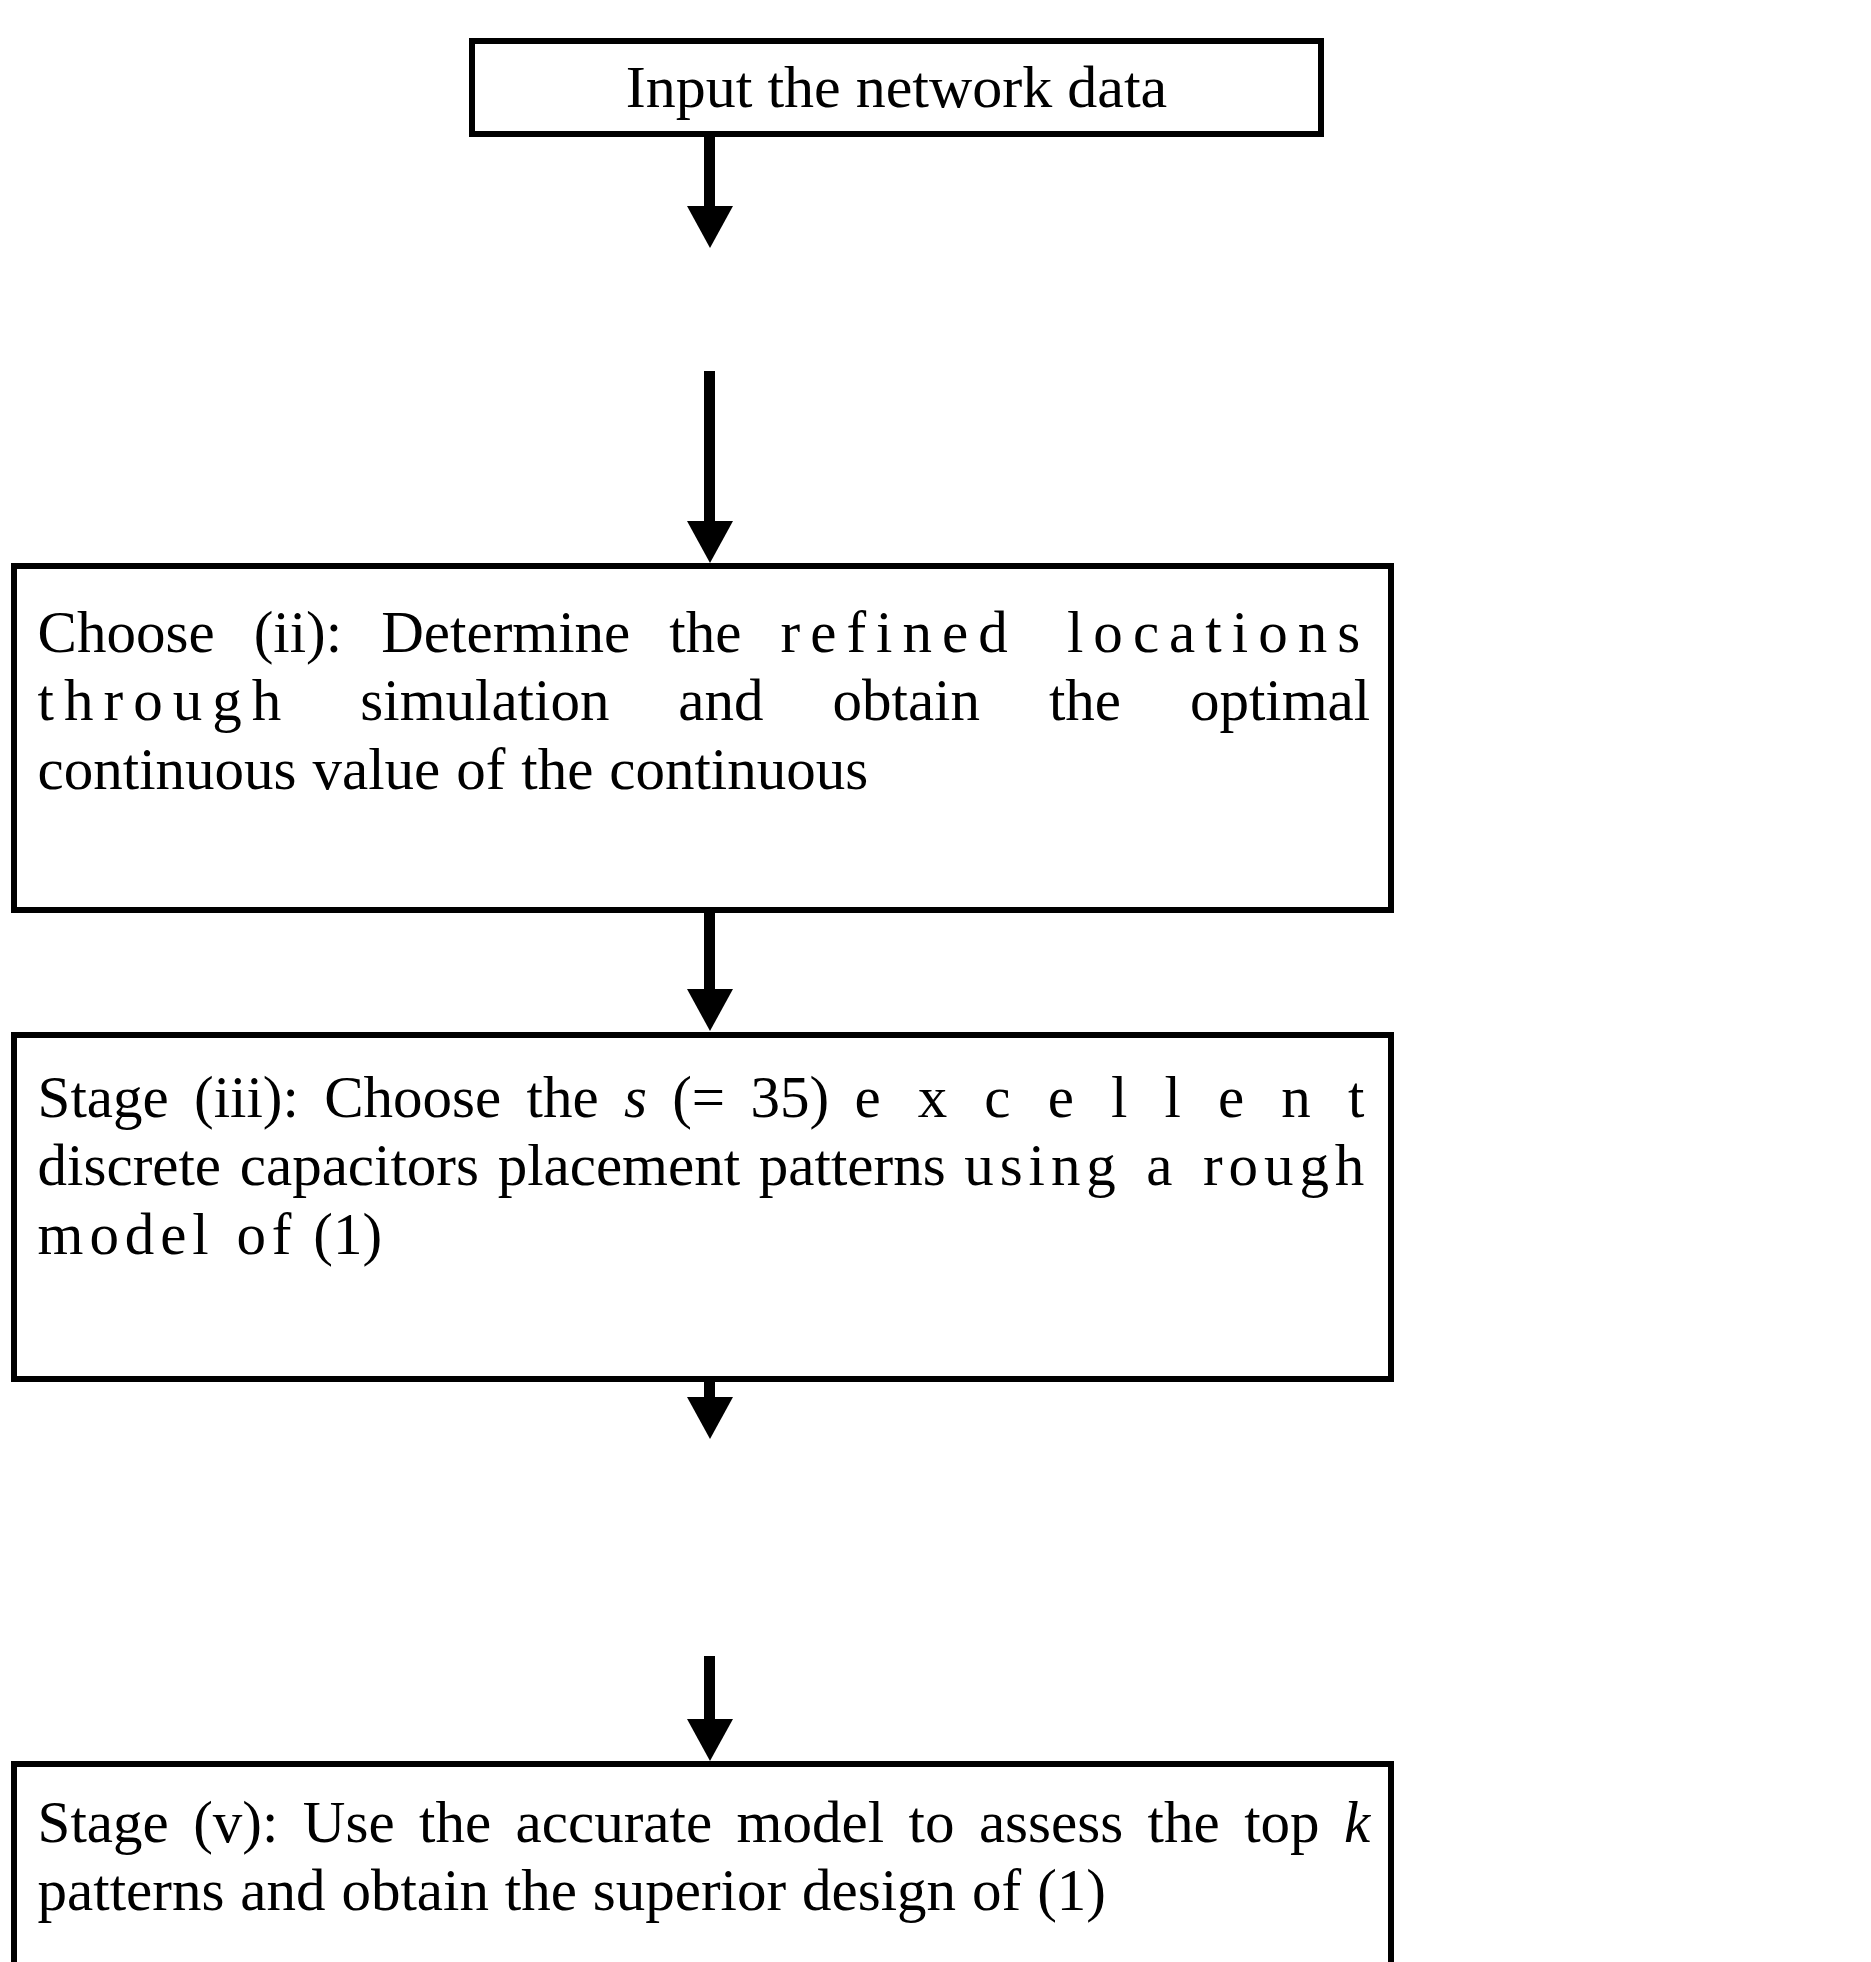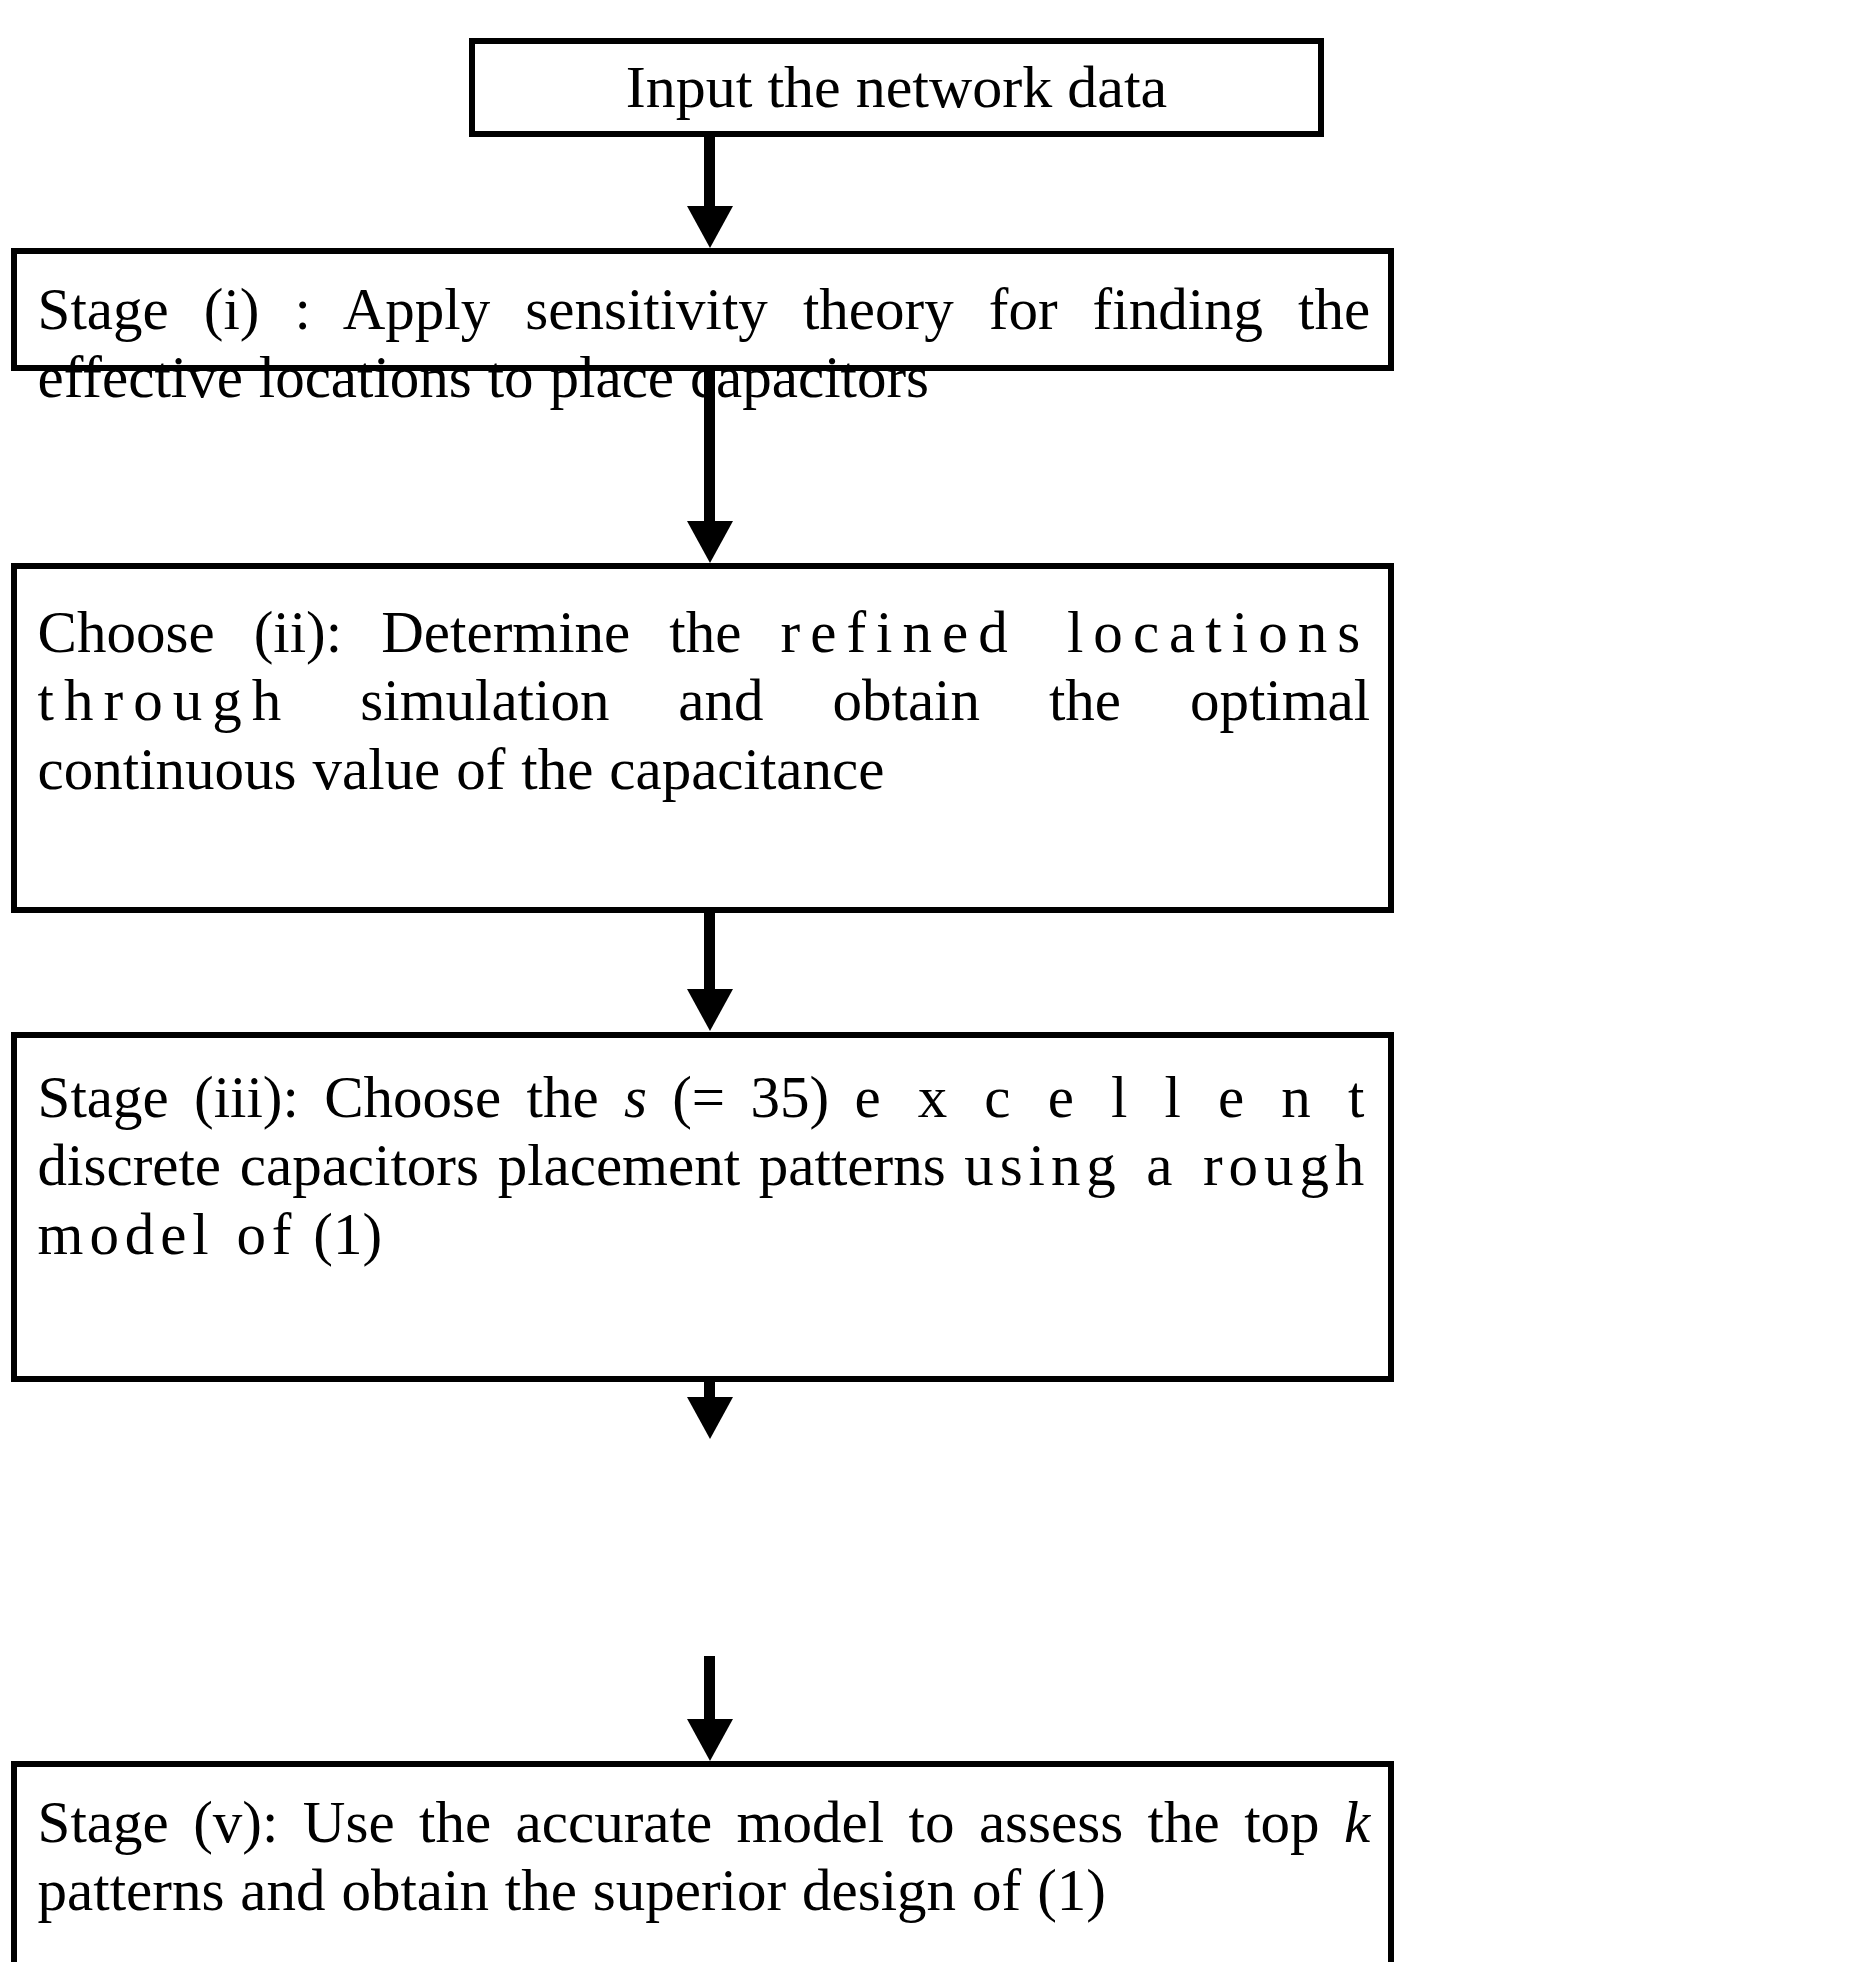--- a/index.html
+++ b/index.html
@@ -137,31 +137,28 @@
 
   <div class="node node-input" id="input-node">
     <span class="txt">Input the network data</span>
   </div>
 
   <div class="arrow" id="arrow-1">
     <div class="shaft"></div>
     <div class="head"></div>
   </div>
 
-  <div class="node node-stage" id="stage-1">
-    <div class="stage-text"><span>Stage (i) : Apply sensitivity theory for finding the effective locations to place capacitors</span></div>
-  </div>
 
   <div class="arrow" id="arrow-2">
     <div class="shaft"></div>
     <div class="head"></div>
   </div>
 
   <div class="node node-stage" id="stage-2">
-    <div class="stage-text"><span>Choose (ii): Determine the </span><span class="track">refined locations through</span> <span>simulation and obtain the optimal continuous value of</span> <span>the capacitance</span></div>
+    <div class="stage-text"><span>Choose (ii): Determine the </span><span class="track">refined locations through</span> <span>simulation and obtain the optimal continuous value of</span> <span>the continuous</span></div>
   </div>
 
   <div class="arrow" id="arrow-3">
     <div class="shaft"></div>
     <div class="head"></div>
   </div>
 
   <div class="node node-stage" id="stage-3">
     <div class="stage-text"><span>Stage (iii):  Choose the </span><span class="it">s</span><span class="nobr"> (= 35) </span><span class="track2">e x c e l l e n t</span><span> discrete capacitors placement patterns </span><span class="track2">using a rough model of</span> <span>(1)</span></div>
   </div>

